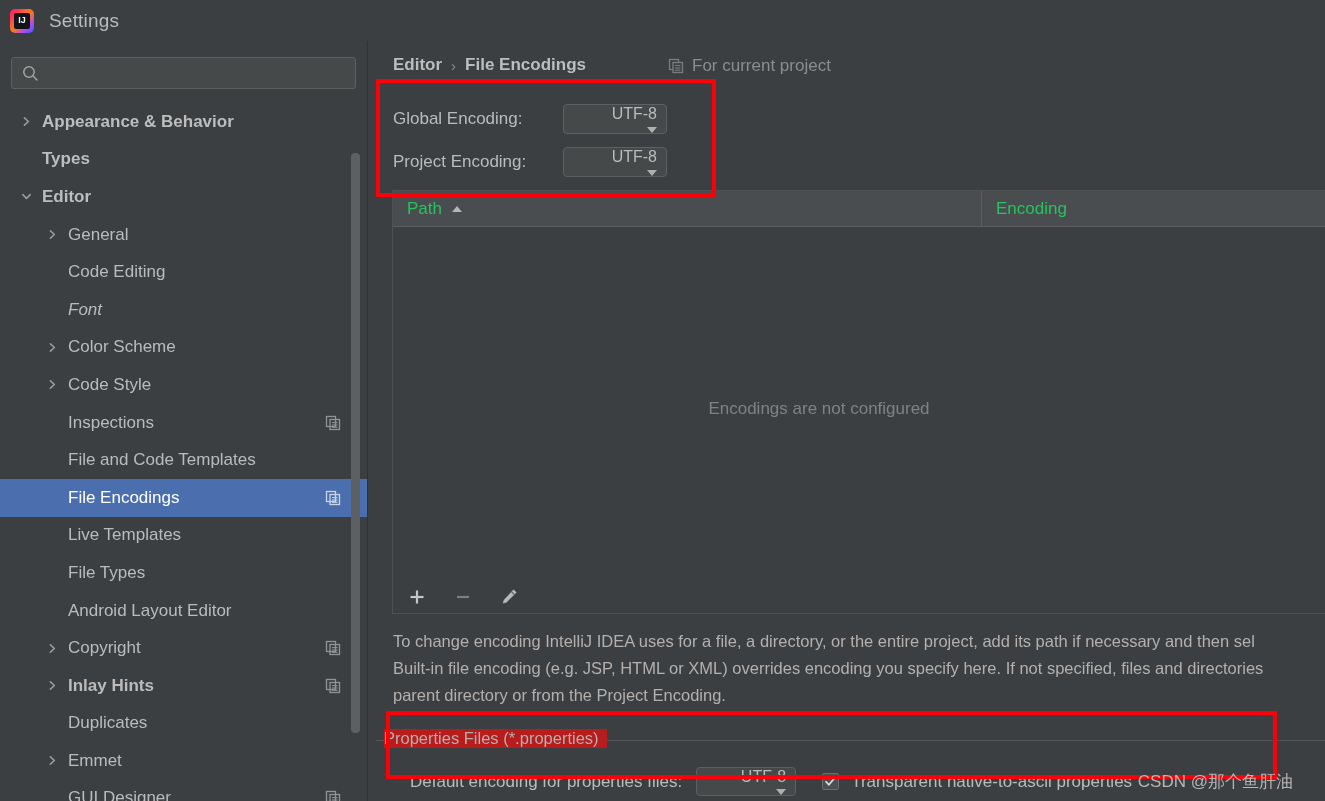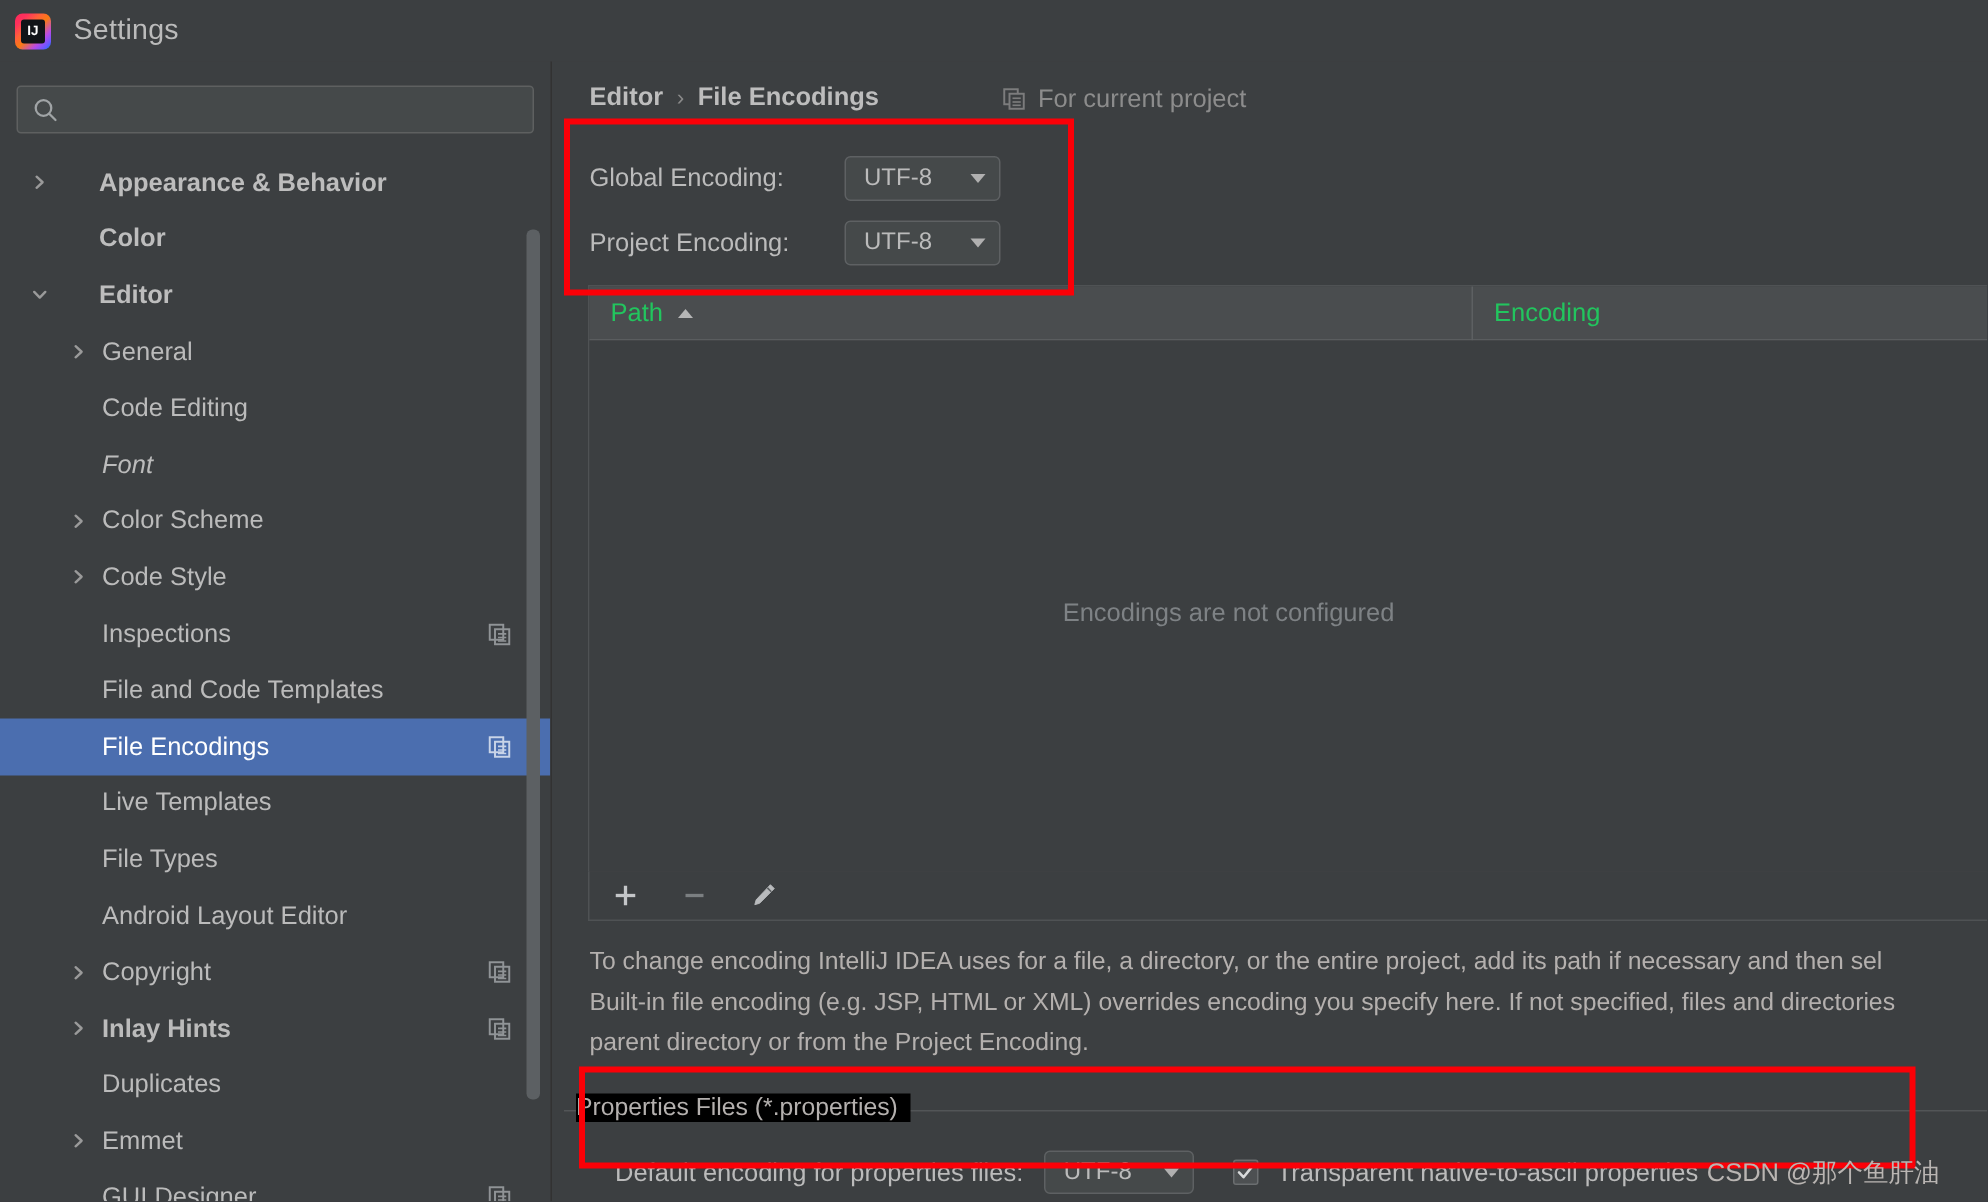--- a/index.html
+++ b/index.html
@@ -127,21 +127,21 @@
   .tree-row .arrow {
     width: 16px; height: 16px;
     flex: 0 0 16px;
     display: flex;
     align-items: center;
     justify-content: center;
     color: #9a9a9a;
   }
   .tree-row .arrow.empty { visibility: hidden; }
   .tree-label { color: #bbbbbb; }
-  .tree-row.lvl0 { padding-left: 18px; gap: 24px; }
+  .tree-row.lvl0 { padding-left: 18px; }
   .tree-row.lvl0 .tree-label { font-weight: bold; color: #bdbdbd; }
   .tree-row.lvl1 { padding-left: 44px; }
   .copy-badge {
     position: absolute;
     right: 26px;
     top: 50%;
     transform: translateY(-50%);
     width: 16px; height: 16px;
     opacity: 0.85;
   }
@@ -213,23 +213,24 @@
     white-space: nowrap;
   }
   .field-label { color: #bbbbbb; font-size: 17px; }
 
   .combo {
     height: 30px;
     background: #45494a;
     border: 1px solid #5e6163;
     border-radius: 4px;
     display: inline-flex;
-    align-items: center;
+    align-items: flex-end;
     padding: 0 9px 0 12px;
     cursor: default;
+    flex-direction: column;
   }
   .combo .val { color: #bbbbbb; font-size: 16px; }
   .combo .caret {
     margin-left: 11px;
     width: 0; height: 0;
     border-left: 5.5px solid transparent;
     border-right: 5.5px solid transparent;
     border-top: 6px solid #b0b0b0;
   }
 
@@ -325,21 +326,21 @@
     position: absolute;
     left: 8px; top: 688px;
     width: 949px;
     height: 95px;
   }
   .group-title {
     position: absolute;
     left: 8px; top: 0;
     color: #b4b0ae;
     font-size: 16.5px;
-    background: #000000;
+    background: #b91c1c;
     padding-right: 8px;
     z-index: 2;
     white-space: nowrap;
   }
   .group-line {
     position: absolute;
     left: 0; top: 11px;
     width: 949px;
     height: 1px;
     background: #525557;
@@ -427,21 +428,21 @@
         <div class="tree-row lvl0">
           <span class="arrow">
             <svg width="11" height="11" viewBox="0 0 11 11">
               <polyline points="3.4,1.8 7.4,5.5 3.4,9.2" fill="none" stroke="#9a9a9a" stroke-width="1.6" stroke-linecap="round" stroke-linejoin="round"></polyline>
             </svg>
           </span>
           <span class="tree-label" style="margin-left: 8px;">Appearance &amp; Behavior</span>
         </div>
         <div class="tree-row lvl0">
           <span class="arrow empty"></span>
-          <span class="tree-label" style="margin-left: 8px;">Color</span>
+          <span class="tree-label" style="margin-left: 8px;">Types</span>
         </div>
         <div class="tree-row lvl0">
           <span class="arrow">
             <svg width="11" height="11" viewBox="0 0 11 11">
               <polyline points="1.8,3.6 5.5,7.4 9.2,3.6" fill="none" stroke="#9a9a9a" stroke-width="1.6" stroke-linecap="round" stroke-linejoin="round"></polyline>
             </svg>
           </span>
           <span class="tree-label" style="margin-left: 8px;">Editor</span>
         </div>
         <div class="tree-row lvl1">

